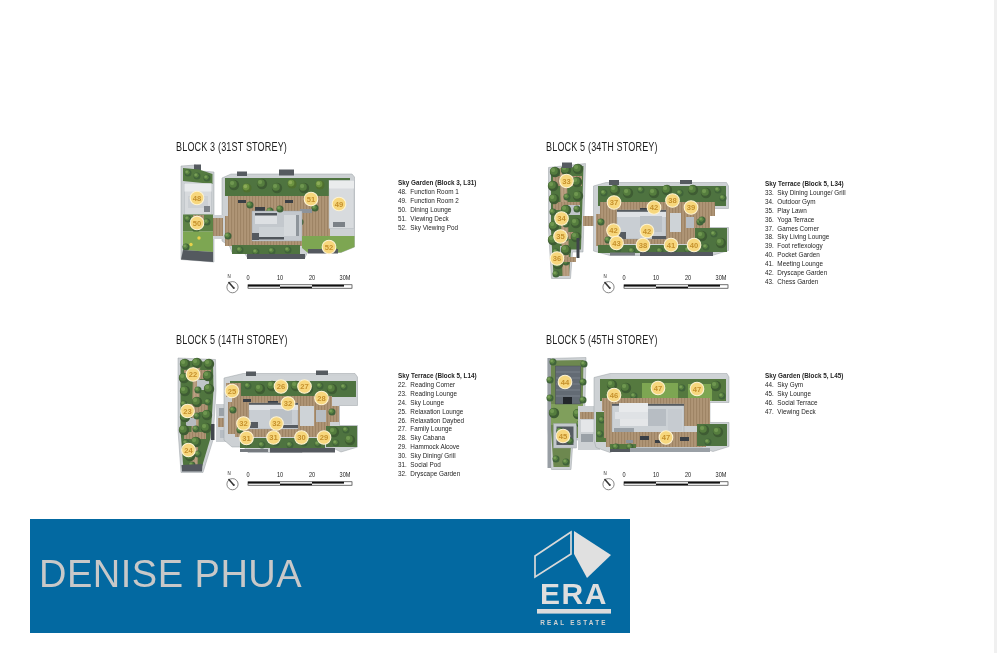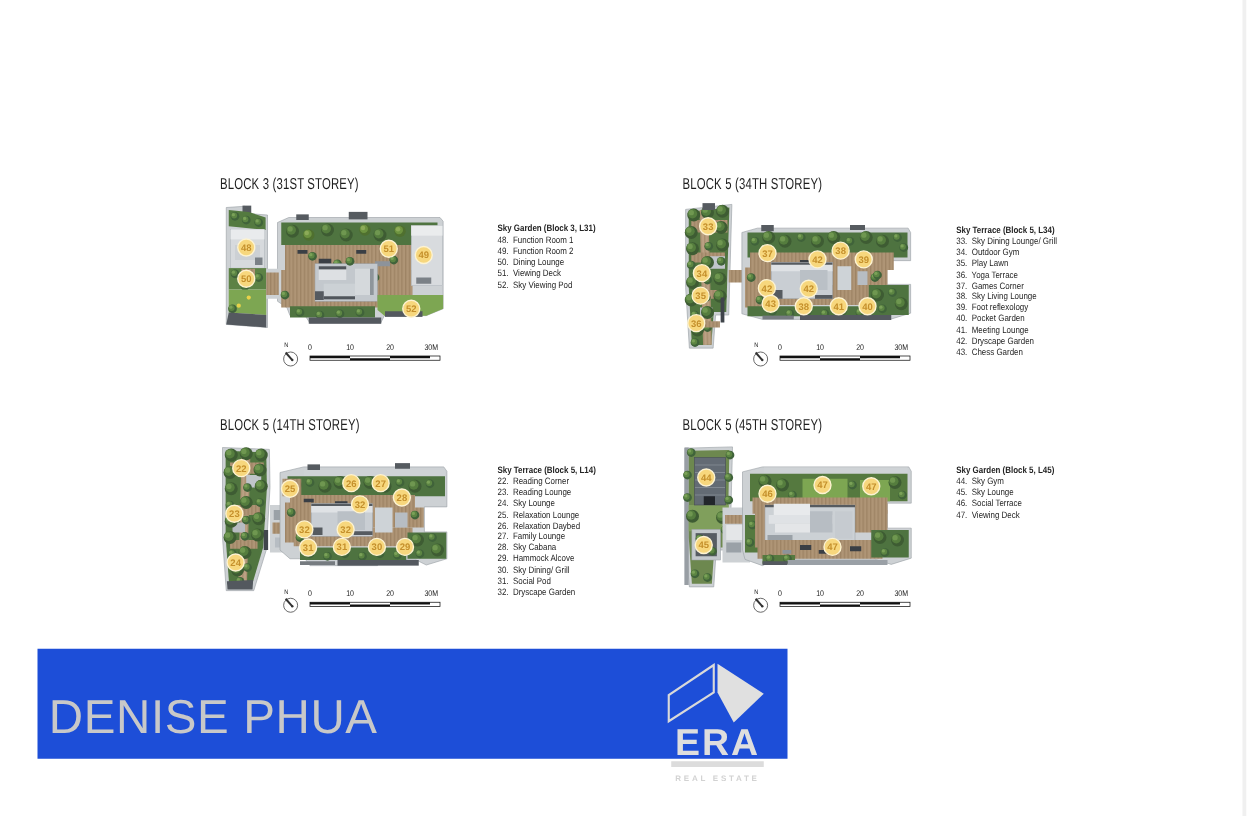--- a/index.html
+++ b/index.html
@@ -778,21 +778,21 @@
     <text x="58" y="10.2">10</text>
     <text x="90" y="10.2">20</text>
     <text x="123" y="10.2">30M</text>
 
 <rect x="26" y="14.8" width="104" height="3.4" fill="#fff" stroke="#111" stroke-width=".6"></rect>
     <rect x="26" y="14.8" width="32" height="1.8" fill="#111"></rect>
     <rect x="90" y="14.8" width="32" height="1.8" fill="#111"></rect>
     <rect x="58" y="16.6" width="32" height="1.6" fill="#111"></rect>
 </svg>
 
-<div style="position:absolute;left:30px;top:519px;width:600px;height:88px;background:#1d4ed8">
+<div style="position:absolute;left:30px;top:519px;width:600px;height:114px;background:#0369a1">
 
 <div style="position:absolute;left:9px;top:34px;font-size:38px;color:#c8c8c8;letter-spacing:.5px">DENISE PHUA</div>
 
 <svg style="left:498px;top:8px" width="92" height="104" viewBox="0 0 92 104">
 
 <polygon points="43,5 7,29 7,50 43,27" fill="none" stroke="#d9d9d9" stroke-width="1.7"></polygon>
 
 <polygon points="46,4 83,28 59,51 46,27" fill="#e0e0e0"></polygon>
 
 <text x="46" y="77" text-anchor="middle" style="font-family:'Liberation Sans',sans-serif;font-weight:bold;font-size:30px;fill:#dedede;letter-spacing:1.5px">ERA</text>

